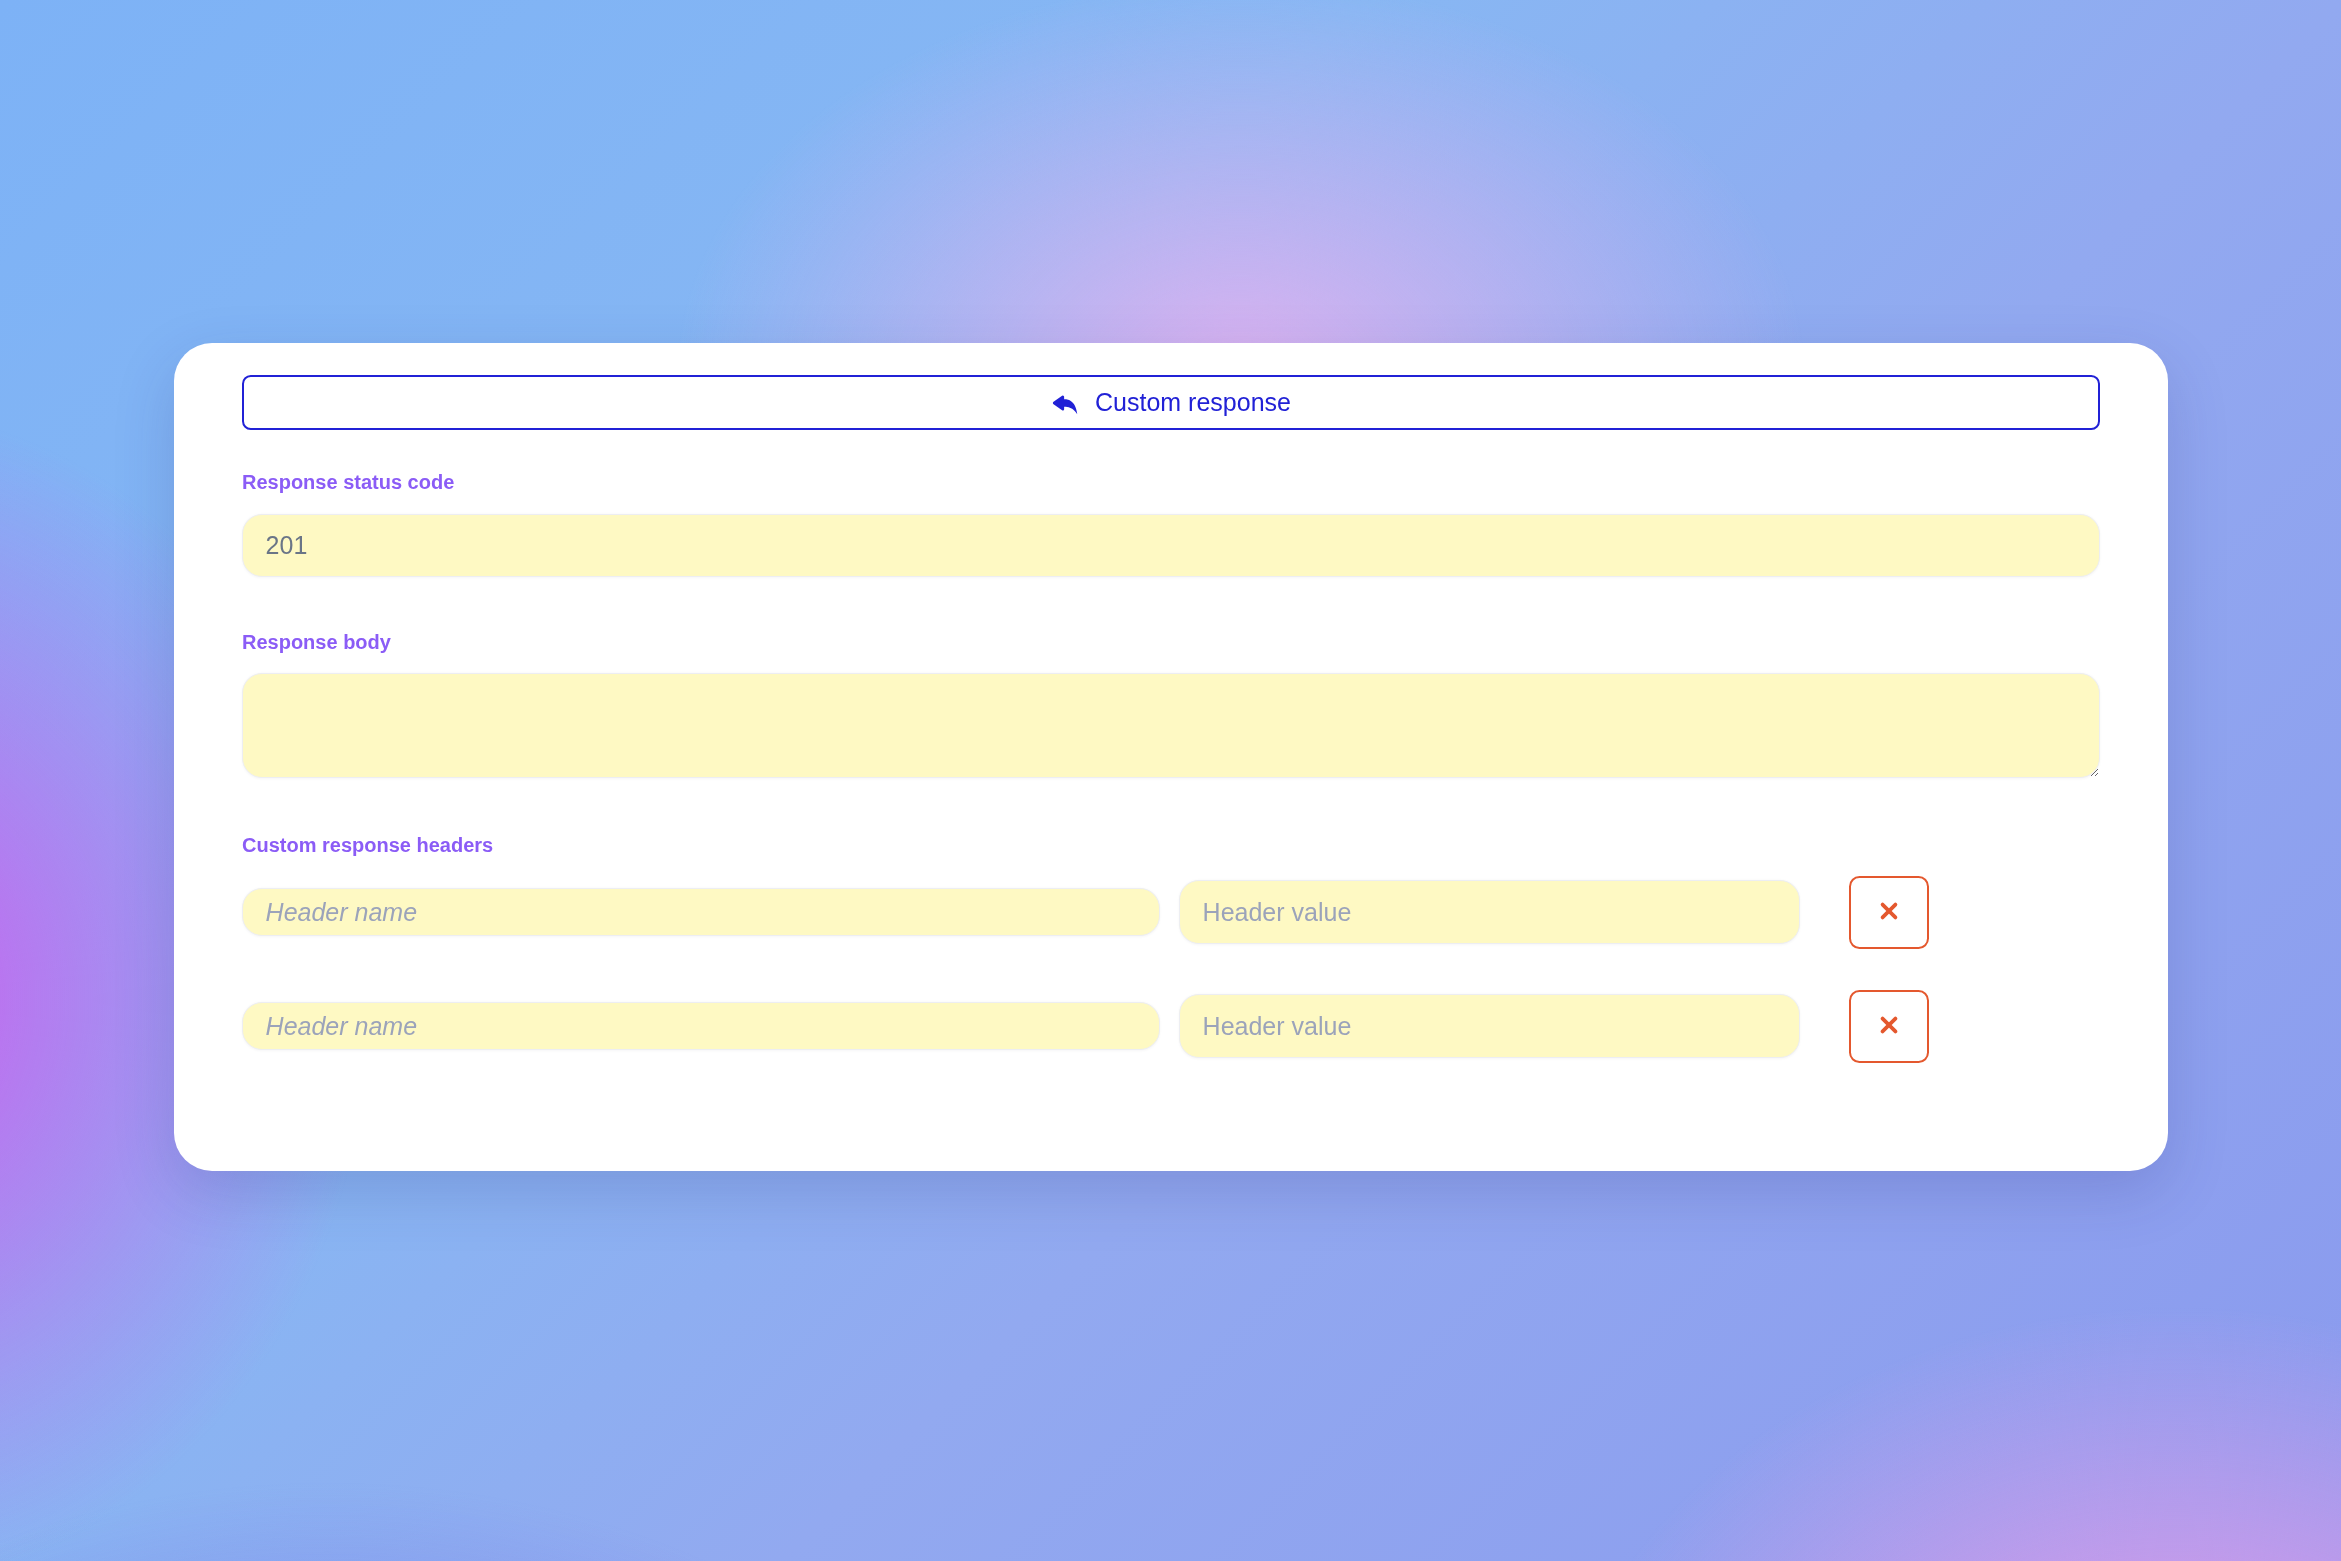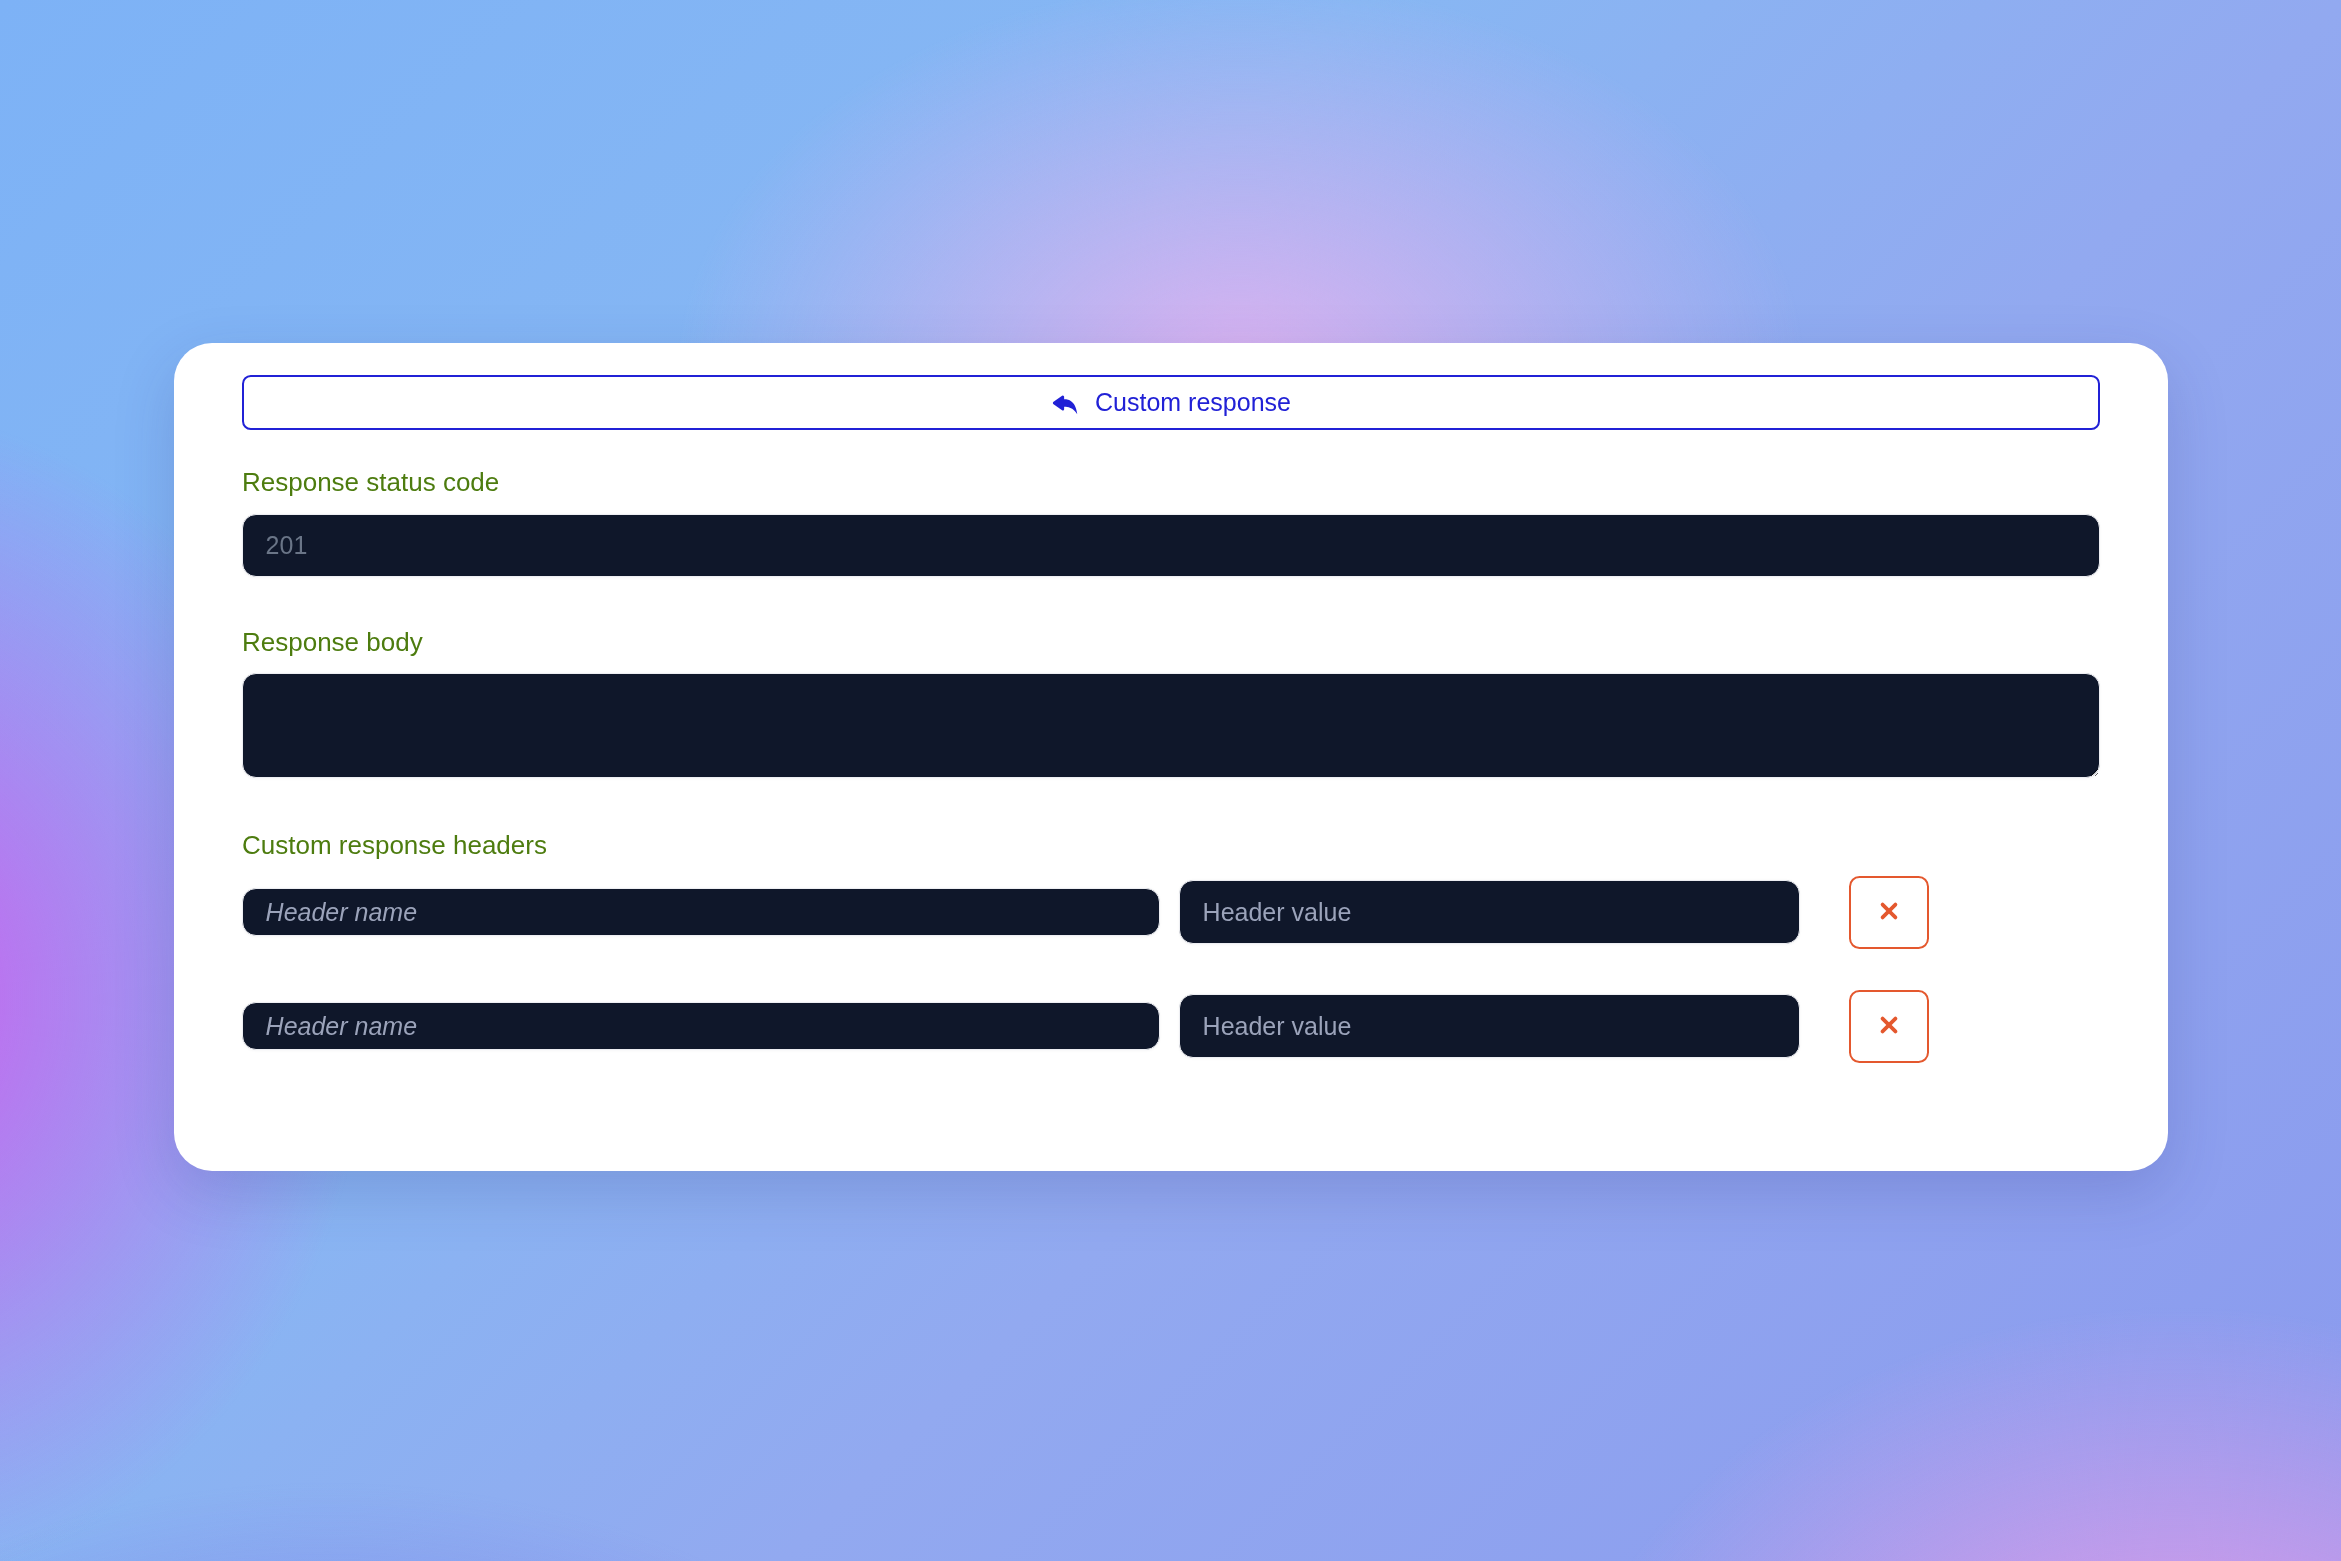--- a/index.html
+++ b/index.html
@@ -38,33 +38,33 @@
     border: 2.2px solid var(--accent, #2121d6);
     border-radius: 8.7px;
     color: var(--accent, #2121d6);
     font-family: inherit;
     font-size: 25px;
     font-weight: 500;
     cursor: pointer;
   }
   .toggle .icon-wrap { display: inline-flex; align-items: center; }
   .field-label {
-    font-size: 26px;
+    font-size: 20px;
     line-height: 31px;
-    font-weight: 400;
-    color: #4d7c0f;
+    font-weight: 700;
+    color: #8b5cf6;
   }
   .lbl-status  { margin-top: 37px; }
   .lbl-body    { margin-top: 50px; }
   .lbl-headers { margin-top: 52px; }
   .text-input, .text-area {
     width: 100%;
     border: 1.7px solid #edeef2;
-    border-radius: 14px;
-    background: #0f172a;
+    border-radius: 20px;
+    background: #fef9c3;
     font-family: inherit;
     font-size: 25px;
     color: #6a7587;
     padding: 0 22.6px;
     outline: none;
     box-shadow: 0 0.9px 2.6px rgba(15,23,42,0.04);
   }
   .text-input::placeholder, .text-area::placeholder { color: #9ba3ba; }
   .status-input { margin-top: 15.6px; height: 63px; }
   .text-area {

